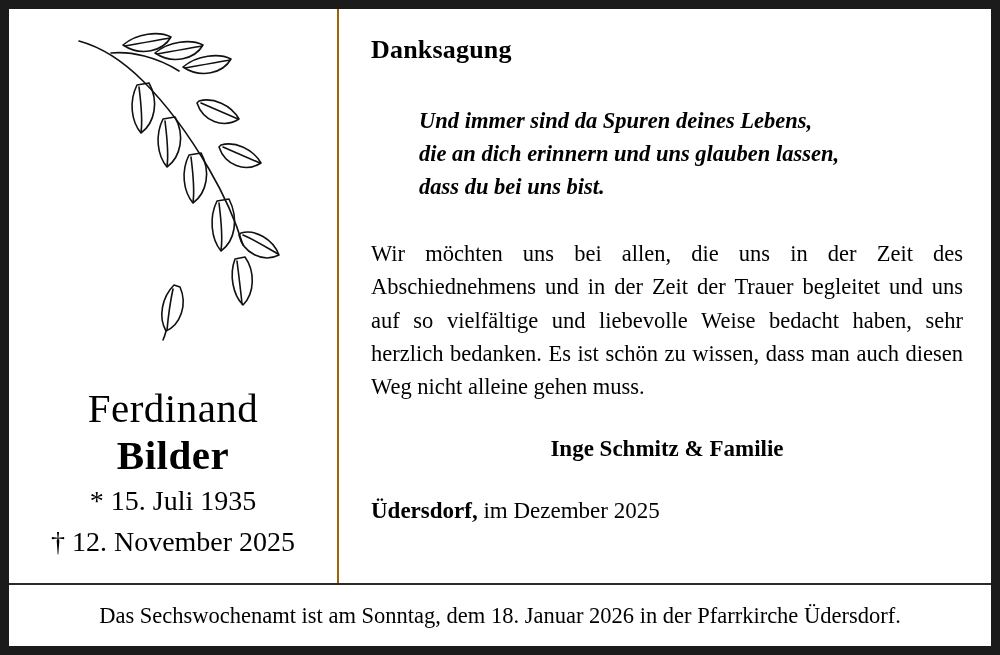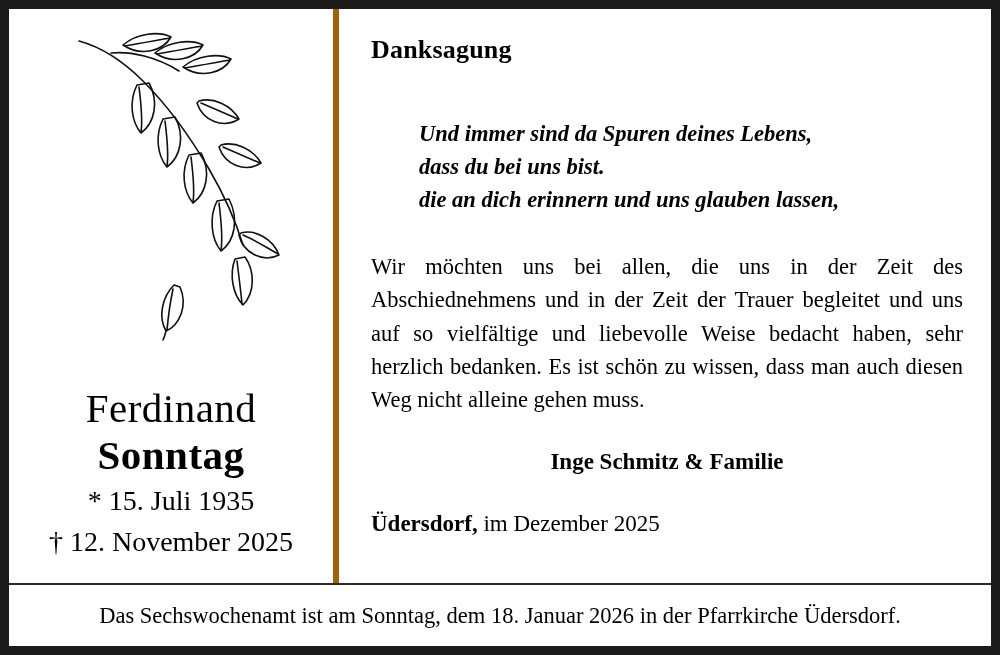--- a/index.html
+++ b/index.html
@@ -38,21 +38,21 @@
     top: 0;
     right: 0;
     height: 574px;
     display: flex;
     flex-direction: row;
   }
   .left-col {
     position: relative;
     width: 330px;
     flex: 0 0 330px;
-    border-right: 6px solid #a16207;
+    border-right: 2px solid #a16207;
     box-sizing: border-box;
   }
   .right-col {
     position: relative;
     flex: 1 1 auto;
     box-sizing: border-box;
     padding: 26px 36px 0 32px;
   }
 
   
@@ -98,21 +98,21 @@
     line-height: 1.45;
     font-weight: 400;
     font-family: Liberation Serif, serif;
   }
 
   
   .headline {
     font-size: 26px;
     font-weight: 700;
     letter-spacing: 0.2px;
-    margin: 0 0 52px 0;
+    margin: 0 0 39px 0;
   }
   .poem {
     font-size: 22.5px;
     font-style: italic;
     font-weight: 600;
     line-height: 1.47;
     margin: 0 0 34px 0;
   }
   .poem div { white-space: nowrap; margin-left: 48px; }
   .body-text {
@@ -210,35 +210,35 @@
         <svg class="leaf-small" viewBox="0 0 40 60" aria-hidden="true">
           <g fill="none" stroke="#111111" stroke-width="1.6" stroke-linecap="round" stroke-linejoin="round">
             <path d="M20 4 C 8 16, 4 36, 12 50 C 26 44, 34 24, 26 6 Z"></path>
             <path d="M19 8 C 16 22, 14 38, 13 49"></path>
             <path d="M12 50 C 11 54, 10 57, 9 59"></path>
           </g>
         </svg>
 
         <div class="name-block">
           <div class="name-first">Ferdinand</div>
-          <div class="name-last">Sonntag</div>
+          <div class="name-last">Bilder</div>
           <div class="dates">
             <div>* 15. Juli 1935</div>
             <div>† 12. November 2025</div>
           </div>
         </div>
       </div>
 
       <div class="right-col">
         <h1 class="headline">Danksagung</h1>
 
         <div class="poem">
           <div>Und immer sind da Spuren deines Lebens,</div>
+          <div>die an dich erinnern und uns glauben lassen,</div>
           <div>dass du bei uns bist.</div>
-          <div>die an dich erinnern und uns glauben lassen,</div>
         </div>
 
         <p class="body-text">Wir möchten uns bei allen, die uns in der Zeit des Abschiednehmens und in der Zeit der Trauer begleitet und uns auf so vielfältige und liebevolle Weise bedacht haben, sehr herzlich bedanken. Es ist schön zu wissen, dass man auch diesen Weg nicht alleine gehen muss.</p>
 
         <p class="signature">Inge Schmitz &amp; Familie</p>
 
         <p class="placeline">
           <span class="place">Üdersdorf,</span><span> im Dezember 2025</span>
         </p>
       </div>

